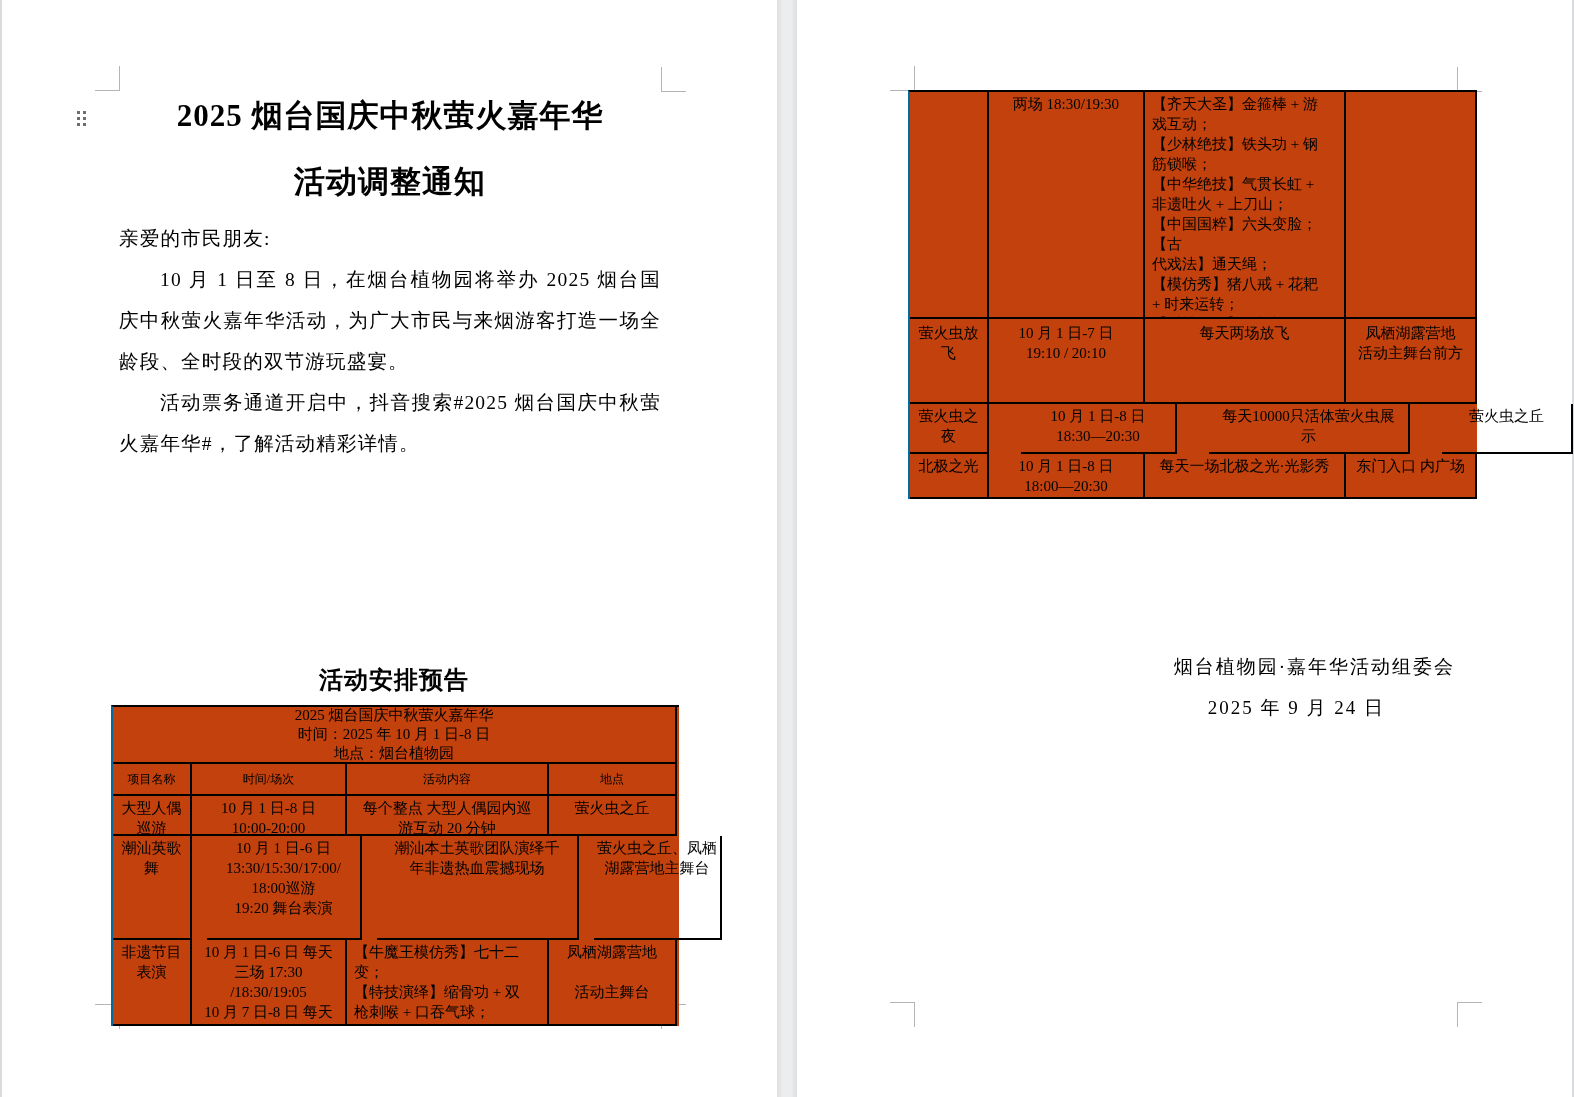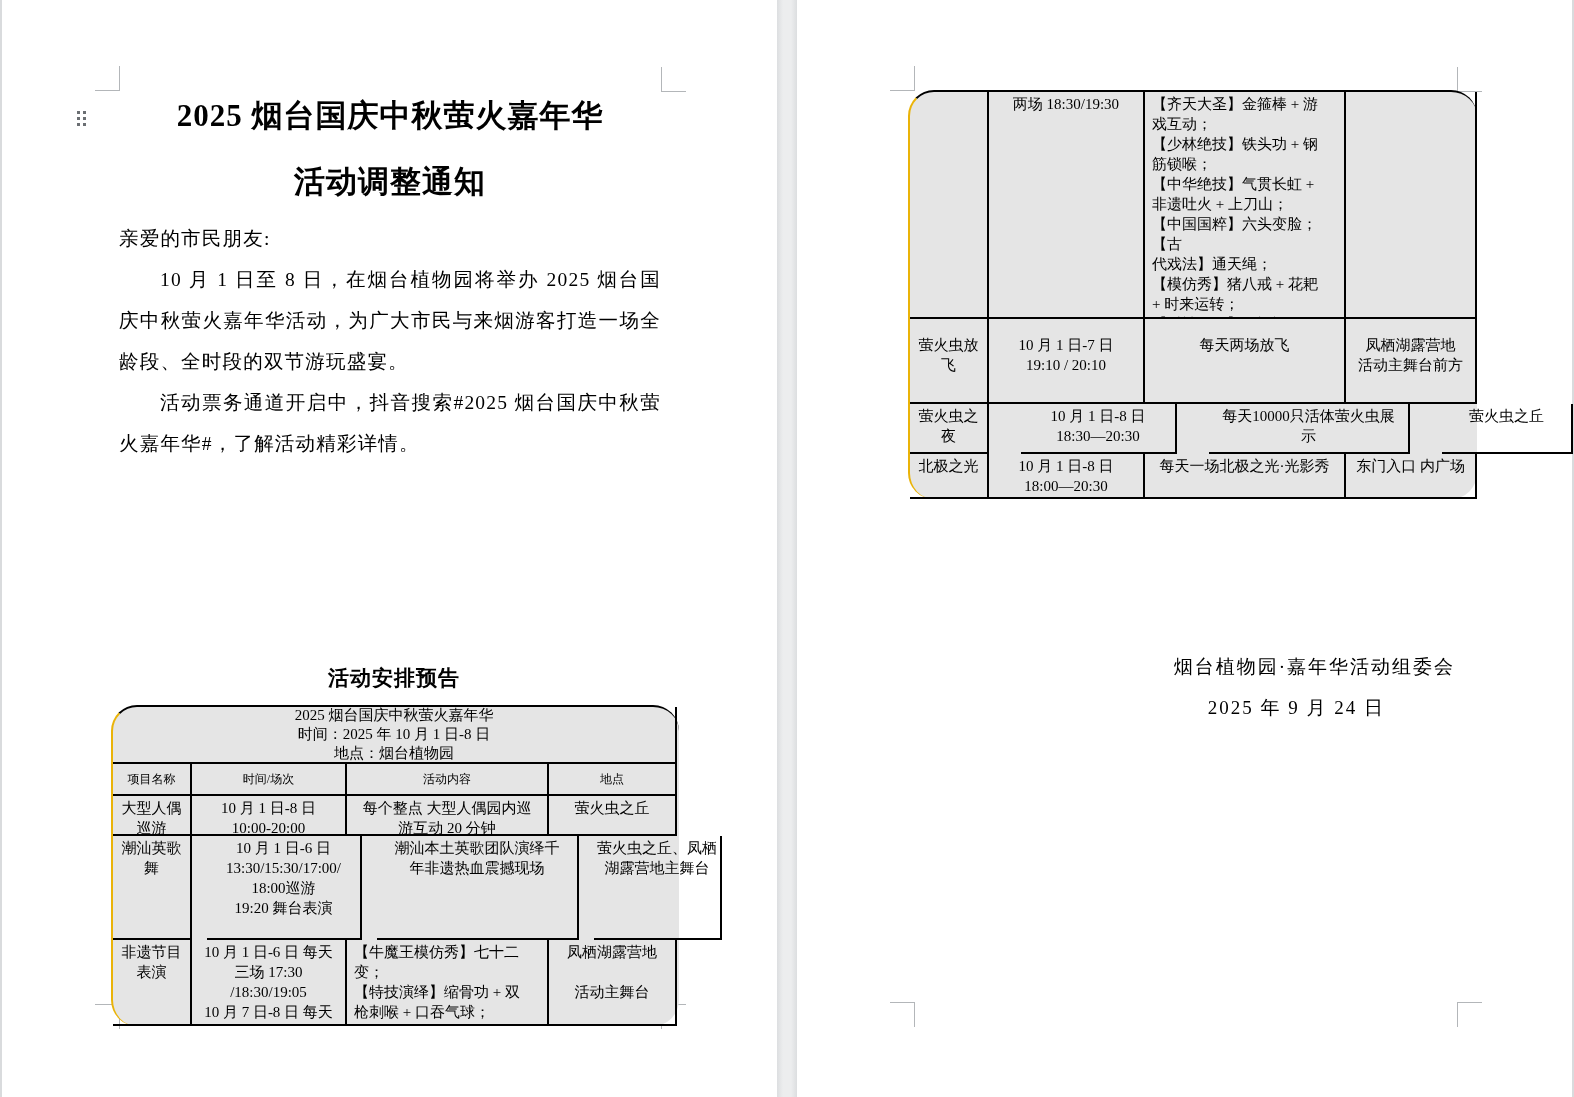--- a/index.html
+++ b/index.html
@@ -36,37 +36,37 @@
   }
   .doc-title.t2 { margin-top:26px; }
   .salutation { margin-top:16px; font-size:19.5px; line-height:41px; letter-spacing:1.2px; }
   p.bodytext {
     margin:0; font-size:19.5px; line-height:41px; letter-spacing:1.2px;
     text-align:justify; text-indent:41px;
   }
   .tbl-caption {
     position:absolute; left:111px; top:664px; width:566px; text-align:center;
     font-family:"Liberation Sans","DejaVu Sans",sans-serif;
-    font-size:21px; font-weight:600; letter-spacing:1px;
-  }
-
-  
-  .tbl { position:absolute; border-top:2px solid #000; border-left:2px solid #eab308; background:#e5e5e5;border-radius:26px; }
+    font-size:24px; font-weight:600; letter-spacing:1px;
+  }
+
+  
+  .tbl { position:absolute; border-top:2px solid #000; border-left:2px solid #0369a1; background:#c2410c; }
   .trow { display:grid; }
   .tbl1 .trow { grid-template-columns:79px 155px 202px 128px; }
   .tbl2 .trow { grid-template-columns:79px 156px 201px 131px; }
   .cell {
     box-sizing:border-box; border-right:2px solid #000; border-bottom:2px solid #000;
     font-size:15px; line-height:20px; white-space:pre-line; text-align:center;
     padding:2px 3px 0 3px; overflow:hidden;
   }
   .cell.cspan { grid-column:1 / -1; display:flex; flex-direction:column; justify-content:center; line-height:19px; padding:0; }
   .cell.head { font-size:12px; padding-top:5px; }
   .cell.left { text-align:left; padding-left:7px; padding-right:5px; }
-  .cell.pt4 { padding-top:16px; }
+  .cell.pt4 { padding-top:4px; }
 
   
   .sig {
     position:absolute; left:914px; top:646px; width:543px; text-align:right;
     font-size:19px; letter-spacing:2px; line-height:41px;
   }
   .sig .sig-org { padding-right:2px; }
   .sig .sig-date { padding-right:72px; }
 </style>
 </head>

